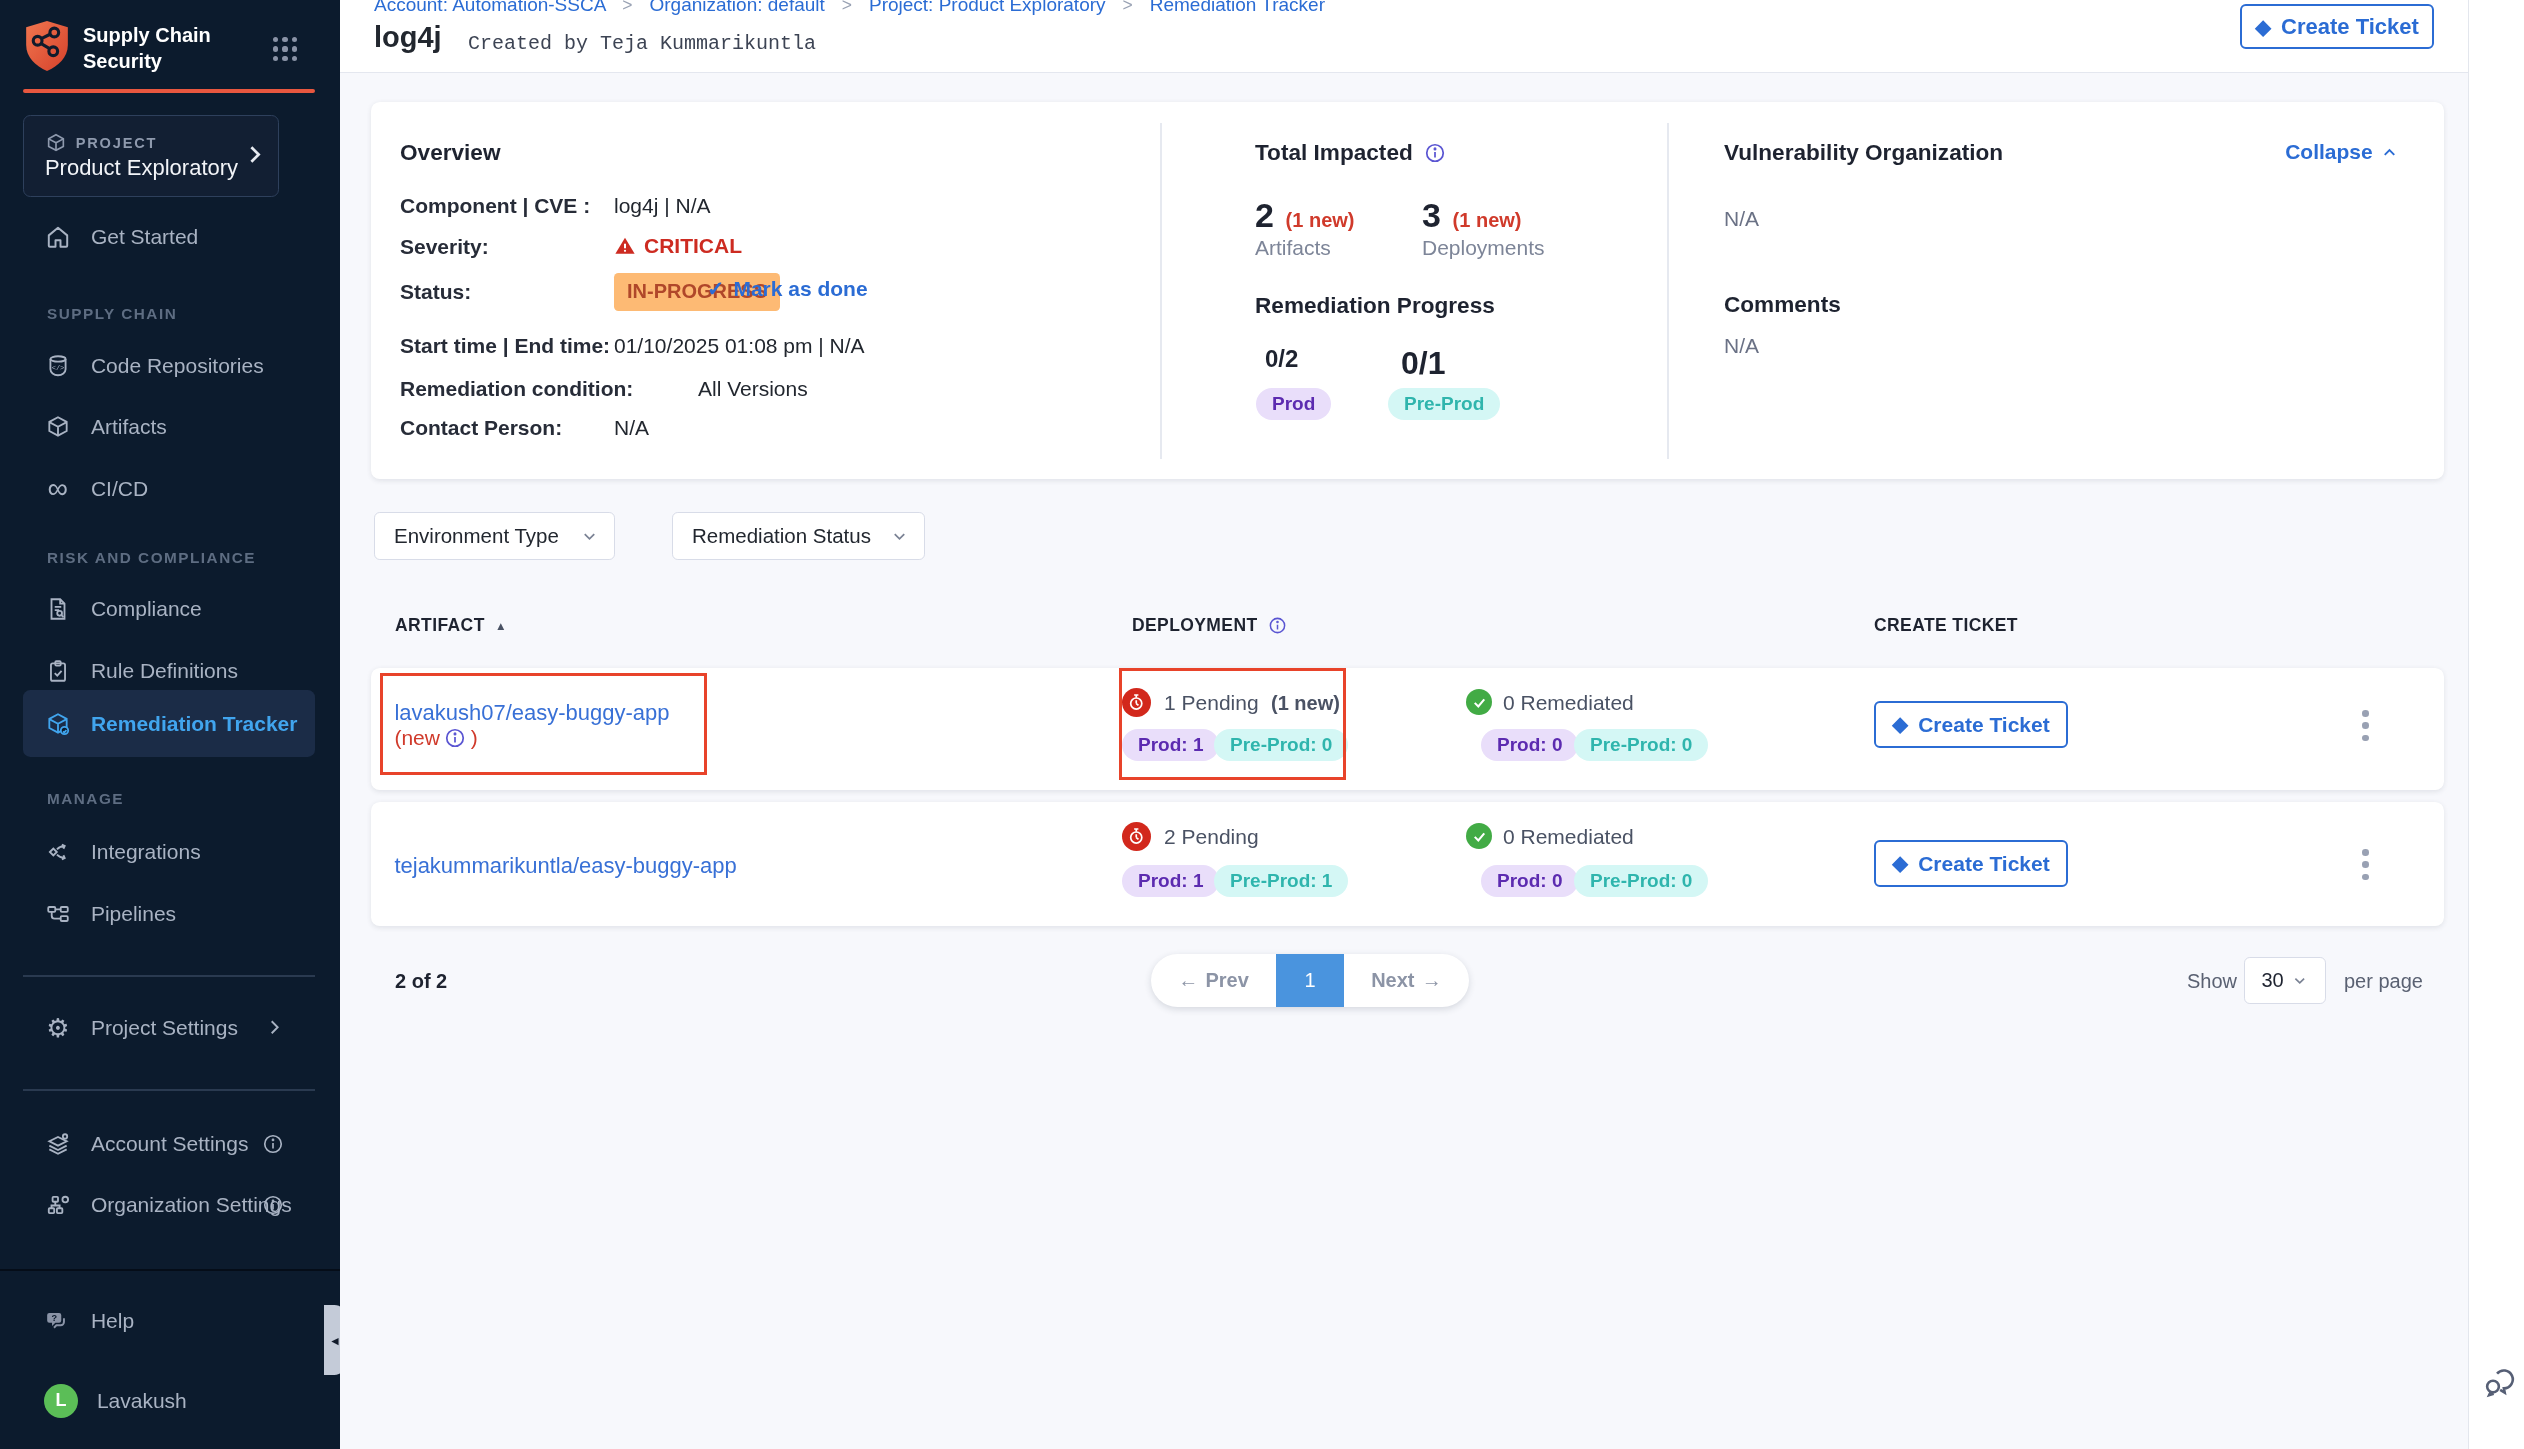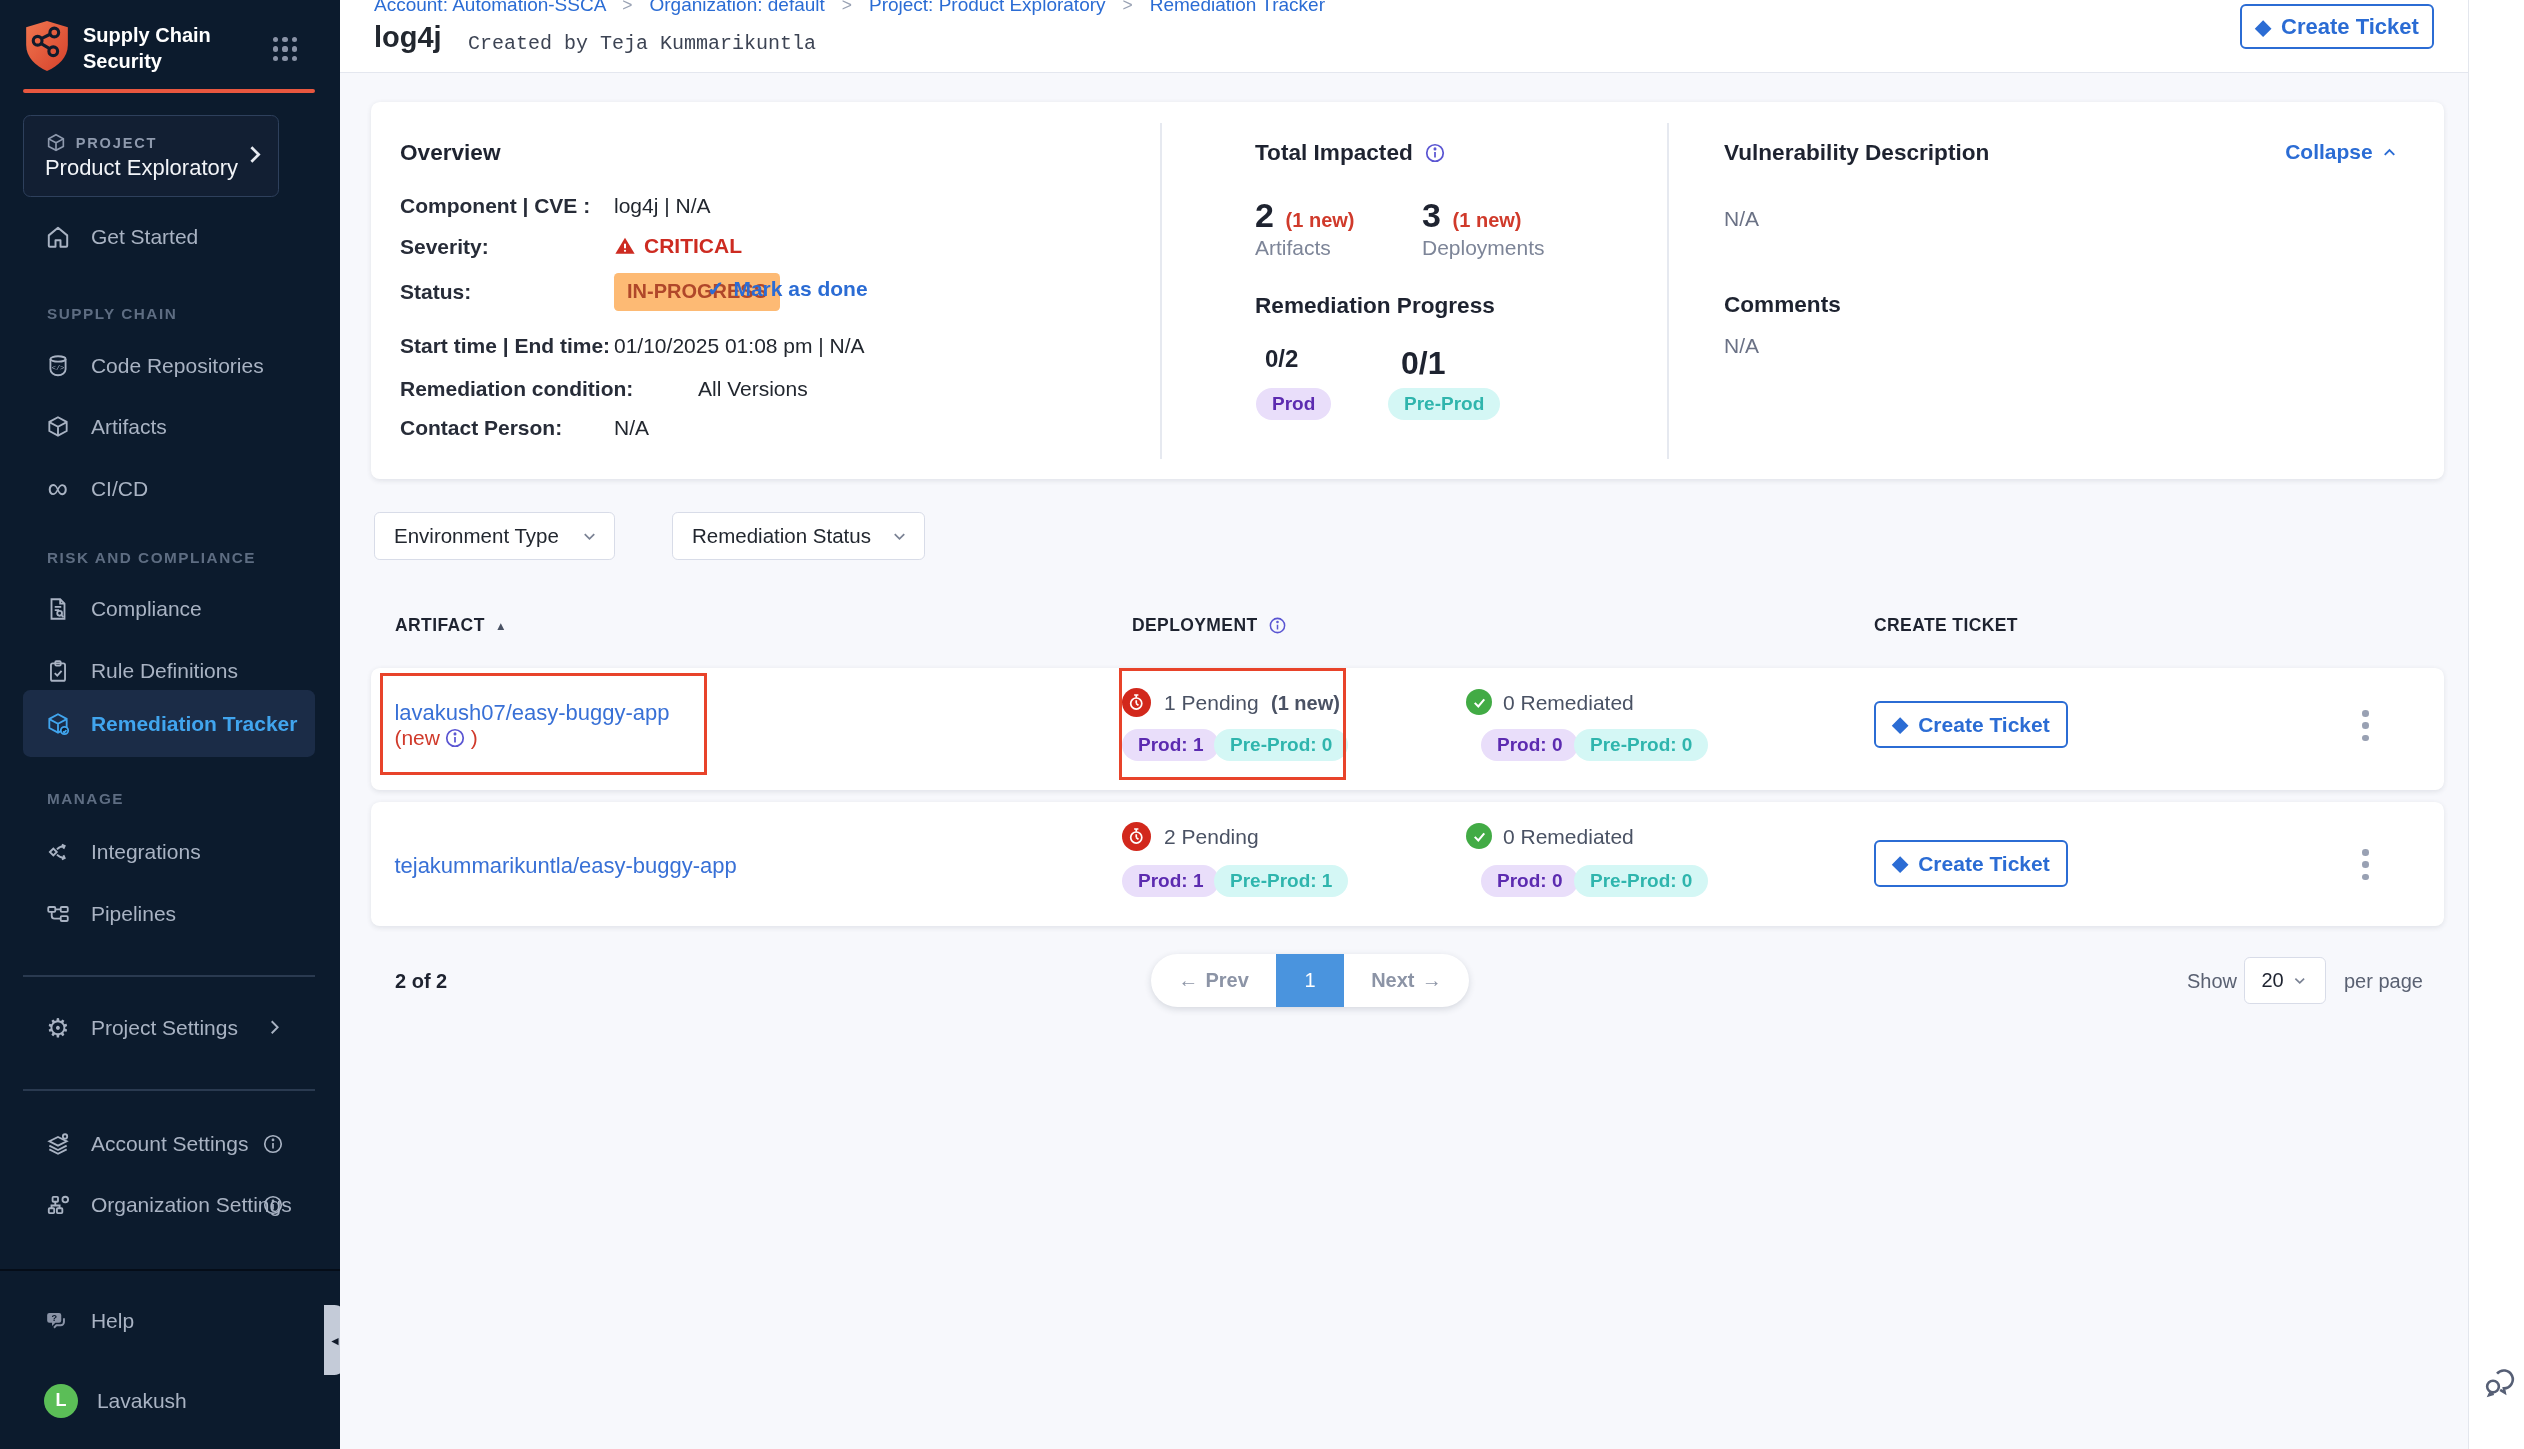--- a/index.html
+++ b/index.html
@@ -414,21 +414,21 @@
   <div class="sub-gray" style="position:absolute; left:1051px; top:134px">Deployments</div>
 
   <div class="ov-heading" style="left:884px; top:191px; position:absolute">Remediation Progress</div>
   <div class="big-num" style="position:absolute; left:894px; top:243px; font-size:24px">0/2</div>
   <span class="pill pill-prod" style="position:absolute; left:885px; top:286px">Prod</span>
   <div class="big-num" style="position:absolute; left:1030px; top:243px; font-size:32px">0/1</div>
   <span class="pill pill-preprod" style="position:absolute; left:1017px; top:286px">Pre-Prod</span>
 
   <div class="v-div" style="left:1296px"></div>
 
-  <div class="ov-heading" style="left:1353px; top:38px; position:absolute">Vulnerability Description</div>
+  <div class="ov-heading" style="left:1353px; top:38px; position:absolute">Vulnerability Organization</div>
   <div class="collapse-link">
     <span>Collapse</span>
     <span>
       <svg class="icsvg" viewBox="0 0 24 24" width="19" height="19" fill="none" stroke="#2B6CD4" stroke-width="2.4">
         <polyline points="6 15 12 9 18 15"></polyline>
         </svg>
     </span>
   </div>
   <div class="na" style="position:absolute; left:1353px; top:105px">N/A</div>
   <div class="ov-heading" style="left:1353px; top:190px; position:absolute">Comments</div>
@@ -562,21 +562,21 @@
     <span>Prev</span>
   </div>
   <div class="pg-active">1</div>
   <div class="pg-btn">
     <span>Next</span>
     <span>→</span>
   </div>
 </div>
 <div class="show-label" style="left:2187px">Show</div>
 <div class="page-size">
-  <span>20</span>
+  <span>30</span>
   <span>
     <svg class="icsvg" viewBox="0 0 24 24" width="17.5" height="17.5" fill="none" stroke="#7A8294" stroke-width="2.2">
       <polyline points="6 9 12 15 18 9"></polyline>
       </svg>
   </span>
 </div>
 <div class="show-label" style="left:2344px">per page</div>
 
 <span style="position:absolute; left:2480px; top:1363px">
   <svg class="icsvg" viewBox="0 0 24 24" width="39" height="39" fill="none" stroke="#565F75" stroke-width="1.6">

